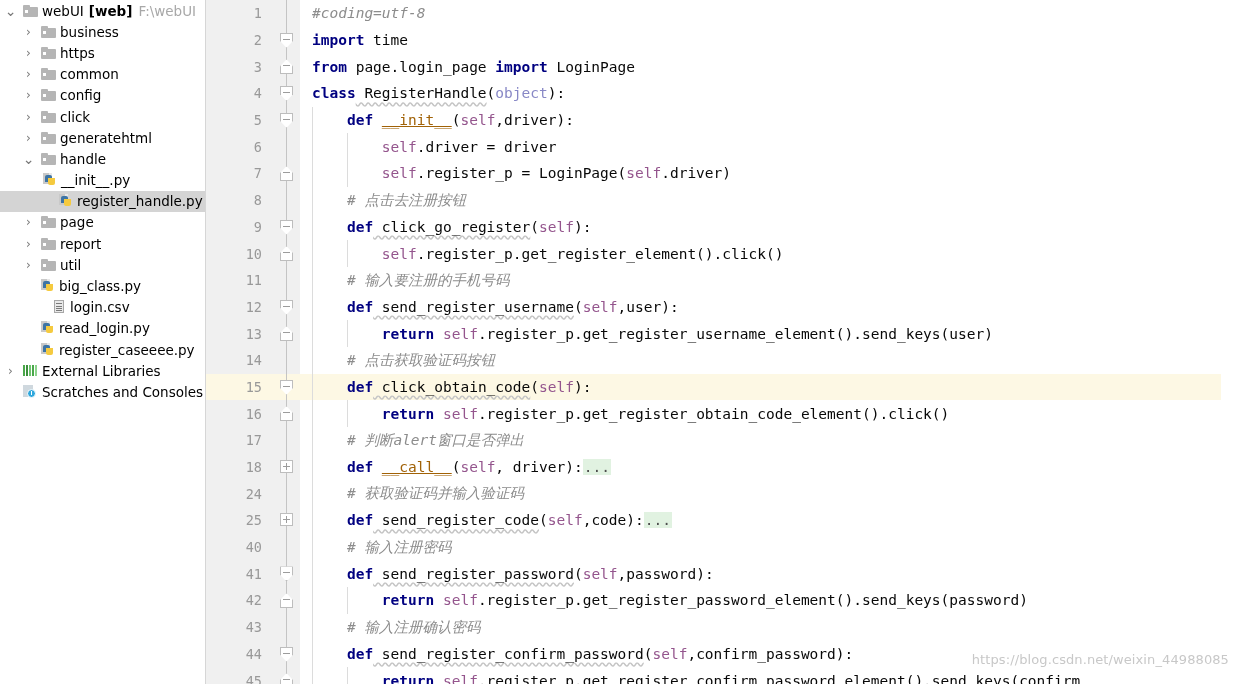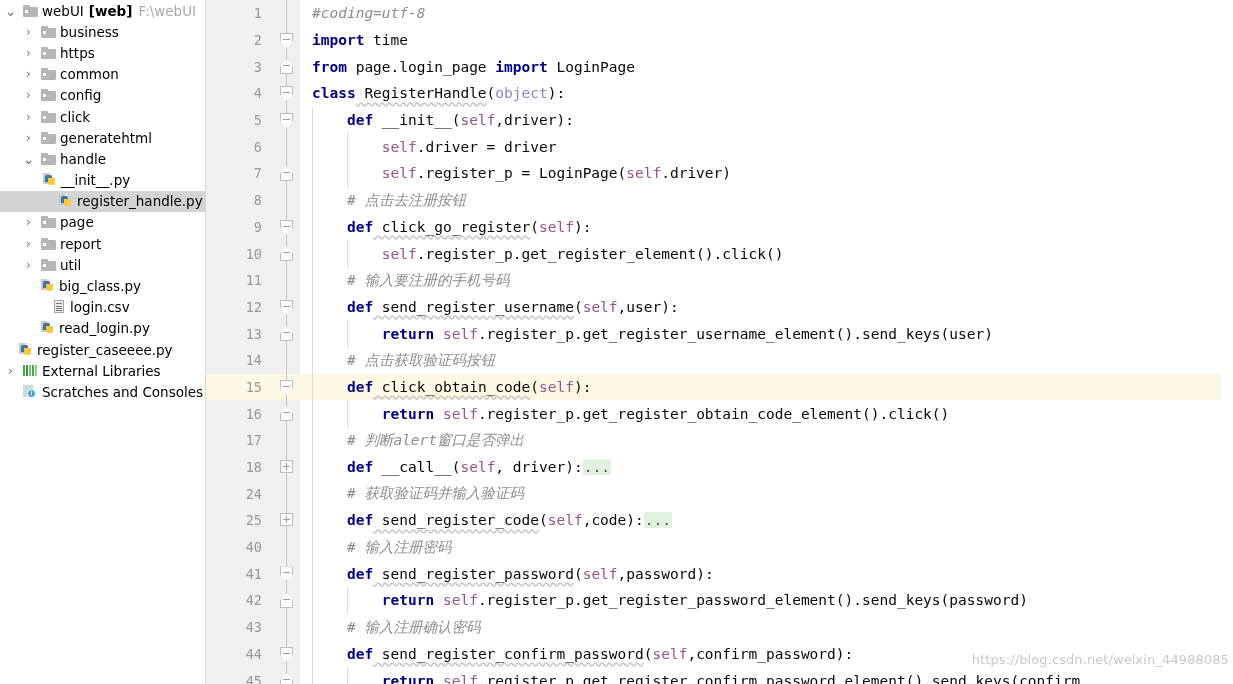--- a/index.html
+++ b/index.html
@@ -238,21 +238,21 @@
     position: relative;
     overflow: visible;
   }
 
   
   .tk-plain   { color: #080808; }
   .tk-kw      { color: #000080; font-weight: bold; }
   .tk-comment { color: #8c8c8c; font-style: italic; }
   .tk-self    { color: #94558d; }
   .tk-fn      { color: #080808; }
-  .tk-dunder  { color: #000000; }
+  .tk-dunder  { color: #a16207; text-decoration: underline; }
   .tk-cls     { color: #080808; }
   .tk-obj     { color: #8888c6; }
   .tk-fold    { color: #4d4d4d; background: #e1f2e1; padding: 0 1px; }
   .wavy {
     text-decoration: underline;
     text-decoration-style: wavy;
     text-decoration-color: #c5c5c5;
     text-underline-offset: 3px;
   }
 
@@ -427,21 +427,21 @@
         <div class="tree-row" style="padding-left: 22px;">
           <span class="arrow none"></span>
           <span class="ic ic-py" style="margin-left: 6px;">
             <span class="pg"></span>
             <span class="pg2"></span>
             <span class="pyb"></span>
             <span class="pyy"></span>
           </span>
           <span class="t-name">read_login.py</span>
         </div>
-        <div class="tree-row" style="">
+        <div class="tree-row" style="padding-left: 22px;">
           <span class="arrow none"></span>
           <span class="ic ic-py" style="margin-left: 6px;">
             <span class="pg"></span>
             <span class="pg2"></span>
             <span class="pyb"></span>
             <span class="pyy"></span>
           </span>
           <span class="t-name">register_caseeee.py</span>
         </div>
         <div class="tree-row" style="padding-left: 4px;">

